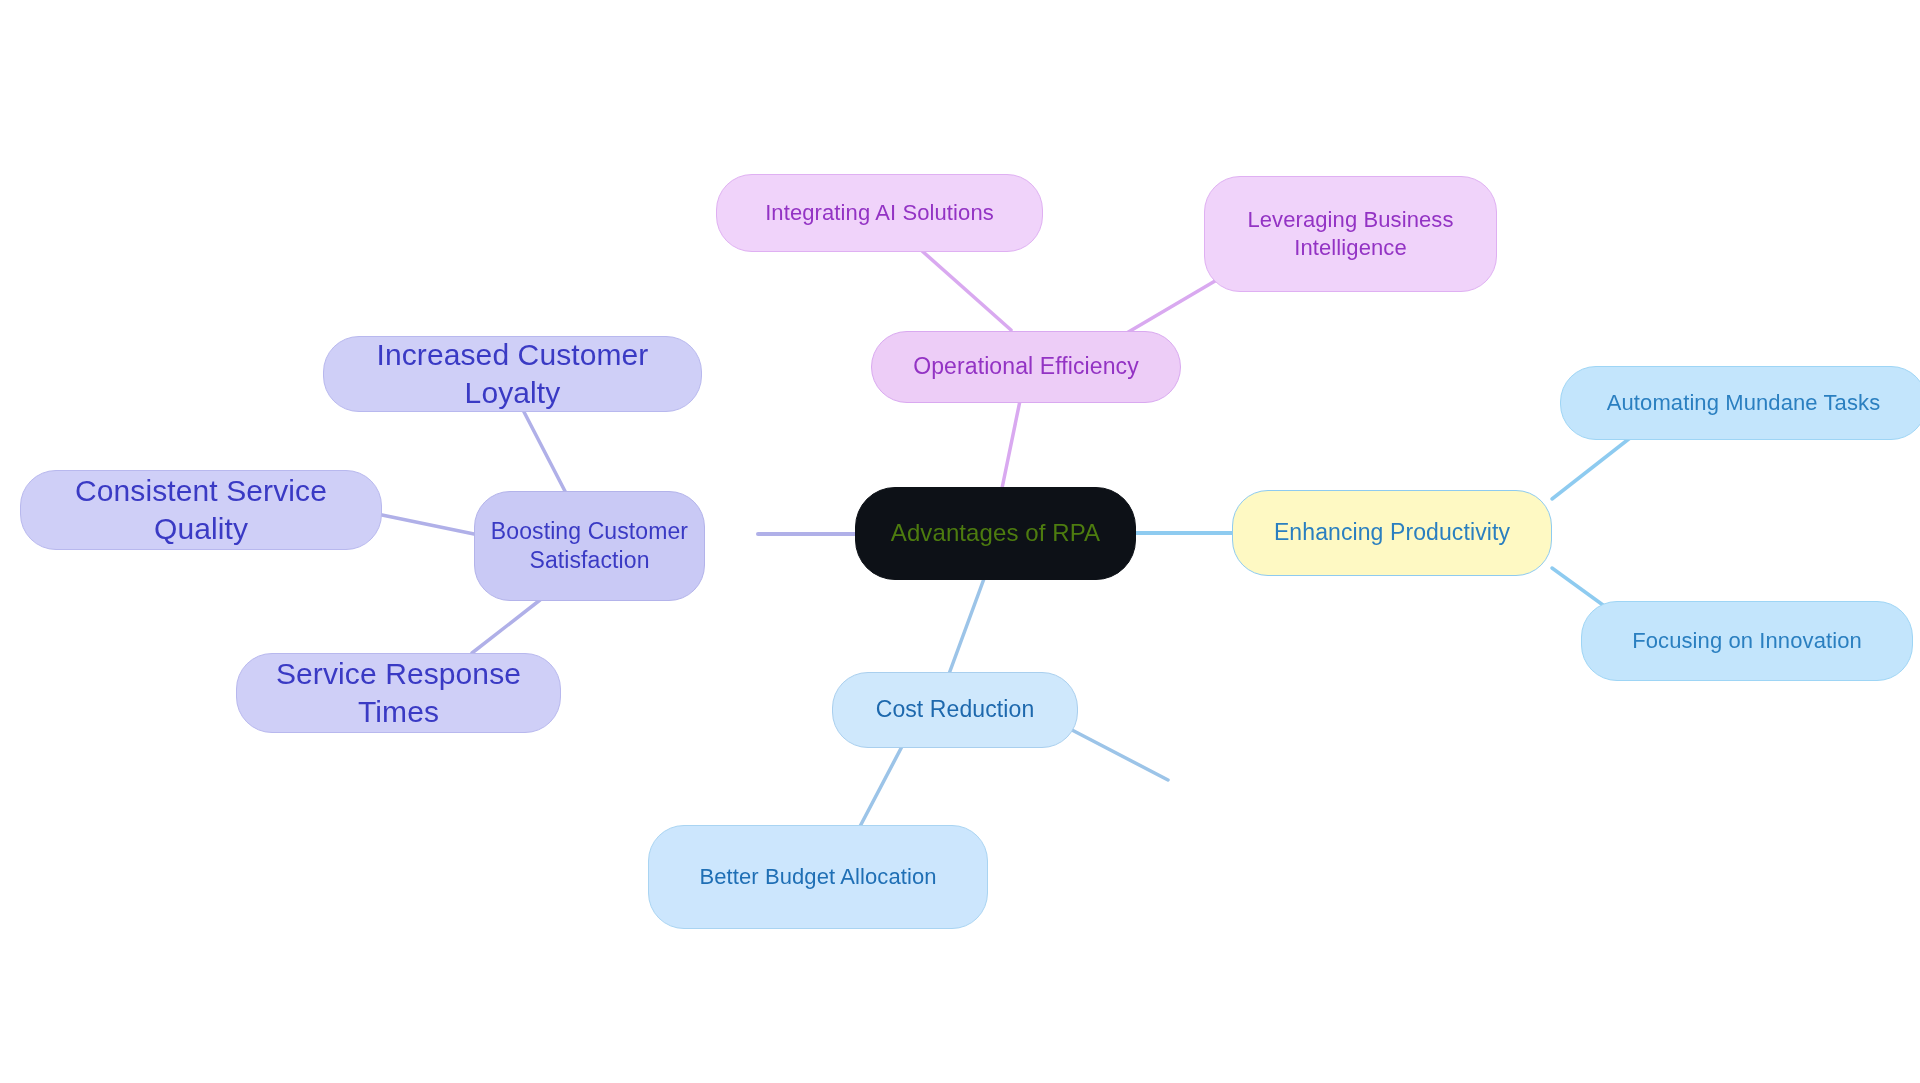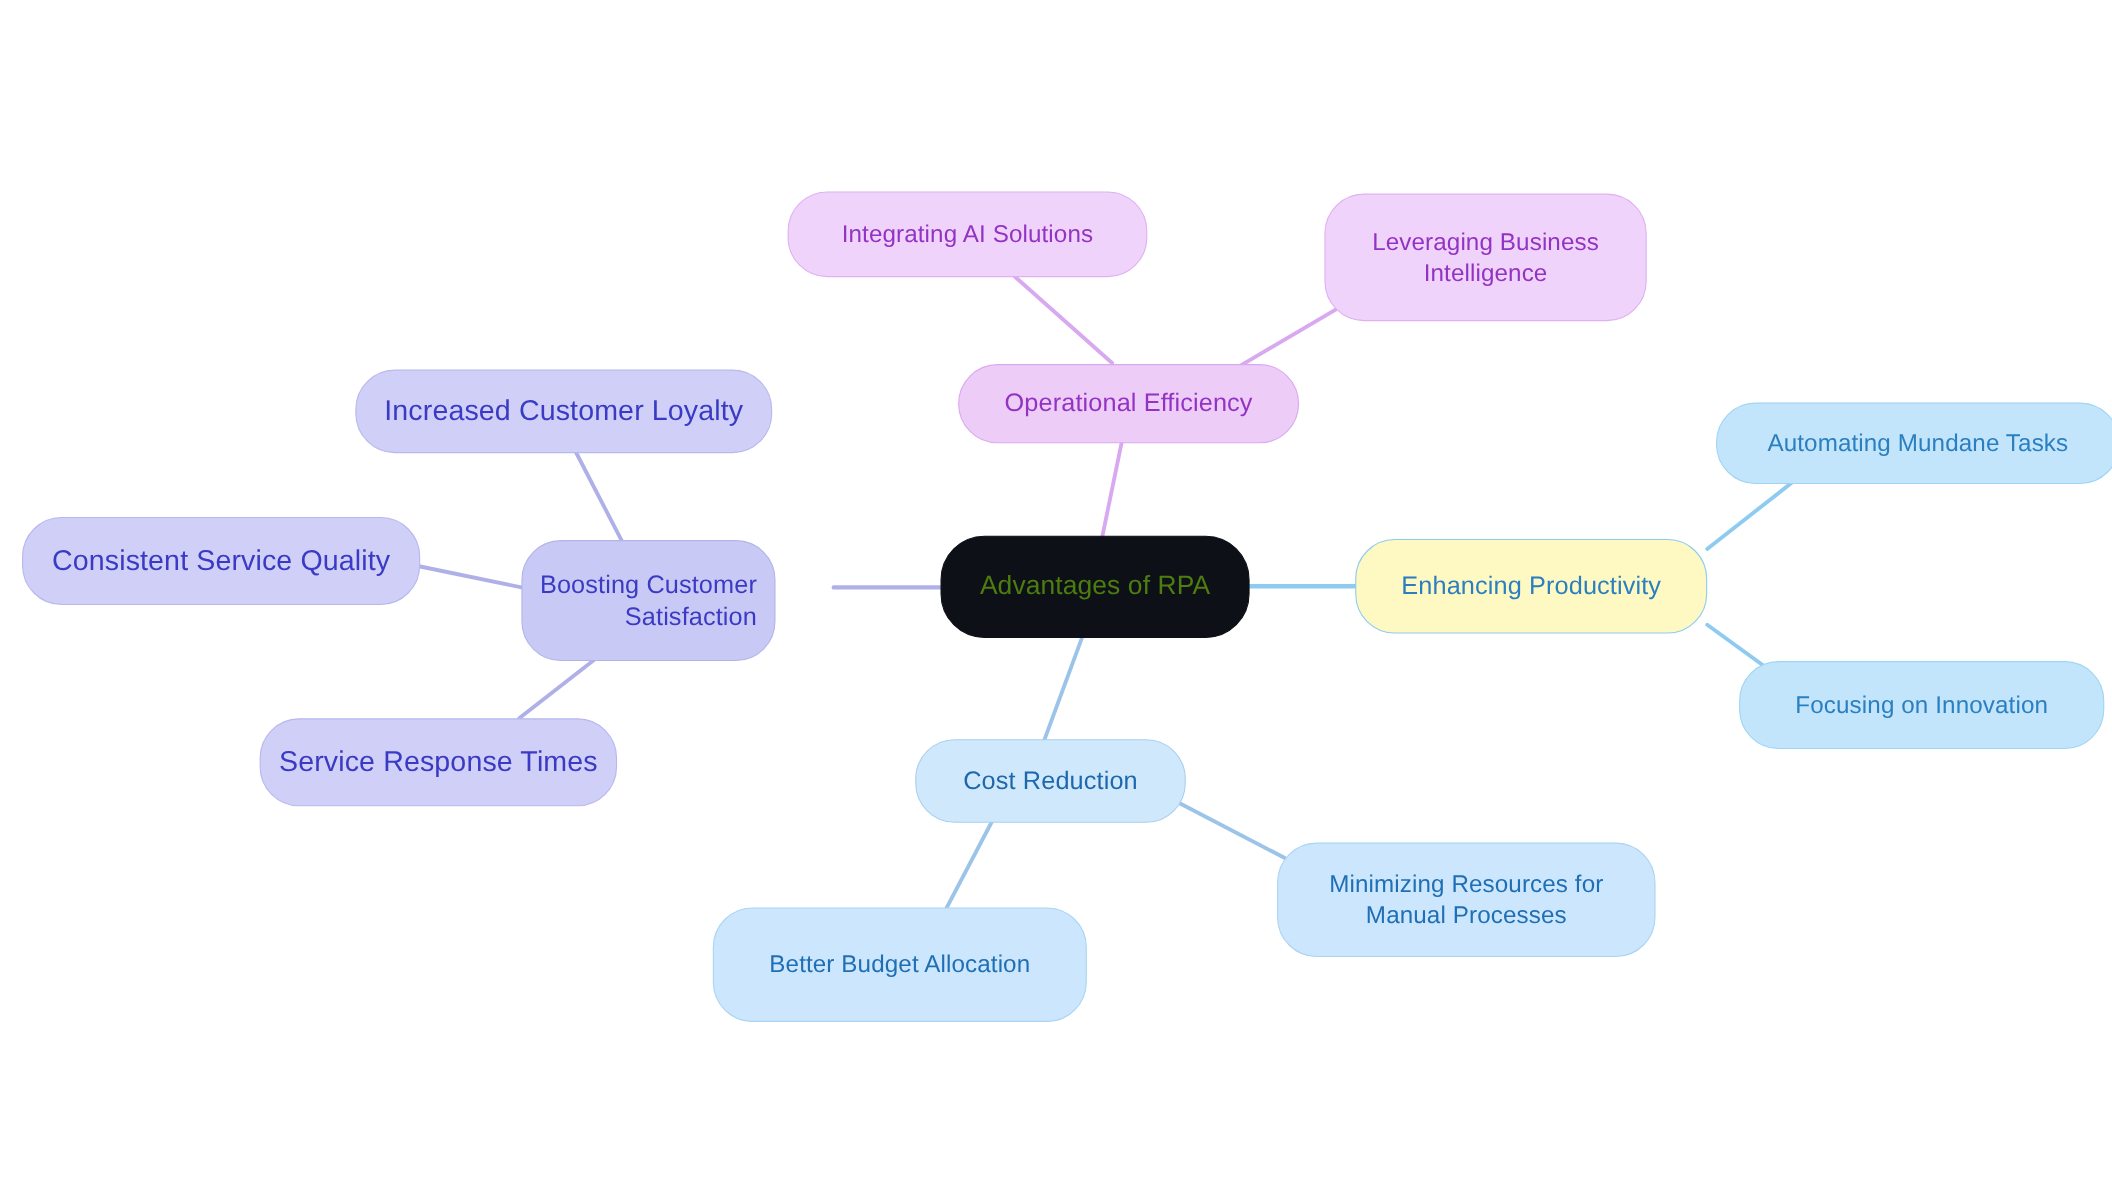--- a/index.html
+++ b/index.html
@@ -62,21 +62,21 @@
   .node-lavender {
     background: #c9c9f5;
     border-color: #b3b3ea;
     color: #3a3ac4;
     font-size: 23px;
   }
   .node-lavender-child {
     background: #cfcff7;
     border-color: #b8b8ee;
     color: #3a3ac4;
-    font-size: 26px;
+    font-size: 30px;
   }
   .node-blue {
     background: #fef9c3;
     border-color: #8ecbf0;
     color: #2a7fc0;
     font-size: 23px;
   }
   .node-blue-child {
     background: #c3e5fc;
     border-color: #9ed5f5;
@@ -156,30 +156,26 @@
   </div>
 
   <div class="node node-blue-child" style="left:1581px; top:601px; width:332px; height:80px;">
     <span>Focusing on Innovation</span>
   </div>
 
   <div class="node node-skyblue" style="left:832px; top:672px; width:614px; height:0px; width:246px; height:76px;">
     <span>Cost Reduction</span>
   </div>
 
-  <div class="node node-skyblue-child" style="left:1161px; top:766px; width:344px; height:104px;">
-    <span>Minimizing Resources for
-Manual Processes</span>
-  </div>
 
   <div class="node node-skyblue-child" style="left:648px; top:825px; width:340px; height:104px;">
     <span>Better Budget Allocation</span>
   </div>
 
-  <div class="node node-lavender" style="left:474px; top:491px; width:231px; height:110px;text-align:right;">
+  <div class="node node-lavender" style="left:474px; top:491px; width:231px; height:110px;">
     <span>Boosting Customer
 Satisfaction</span>
   </div>
 
   <div class="node node-lavender-child" style="left:323px; top:336px; width:379px; height:76px;">
     <span>Increased Customer Loyalty</span>
   </div>
 
   <div class="node node-lavender-child" style="left:20px; top:470px; width:362px; height:80px;">
     <span>Consistent Service Quality</span>

